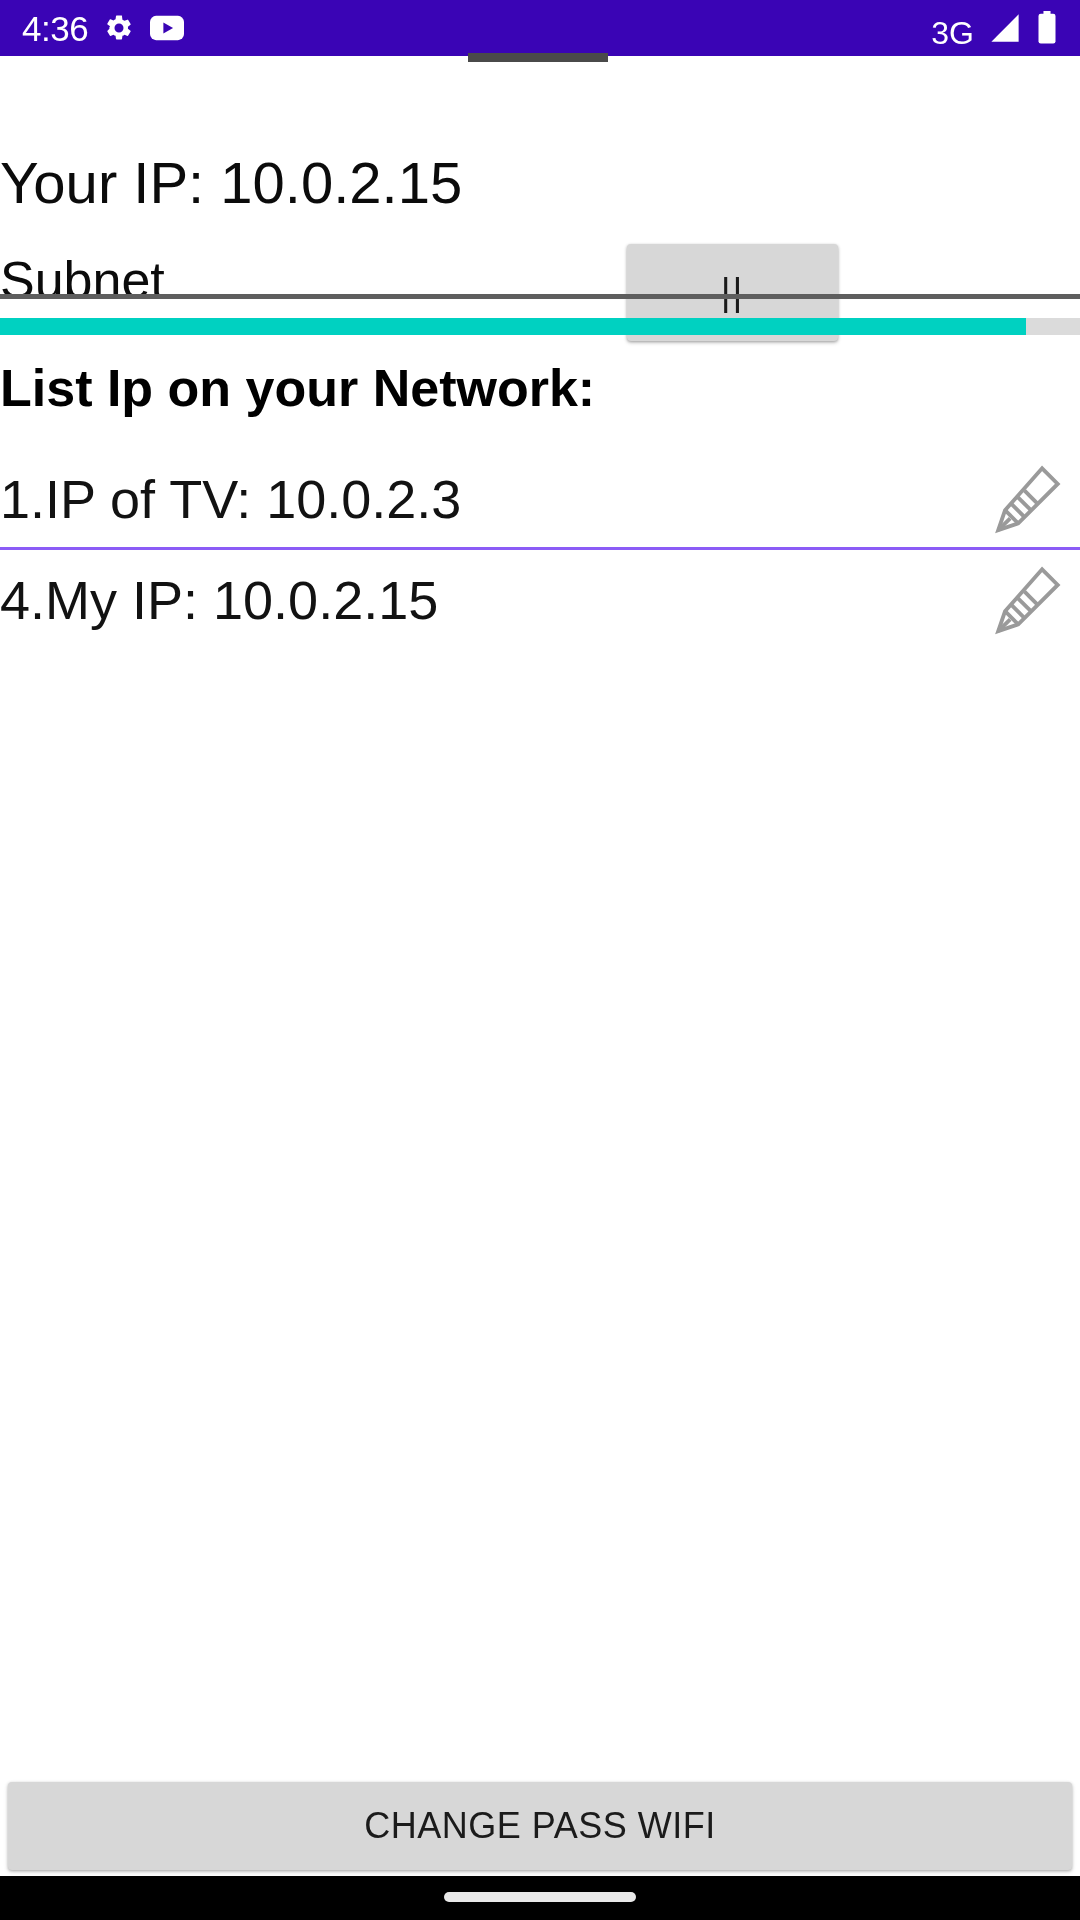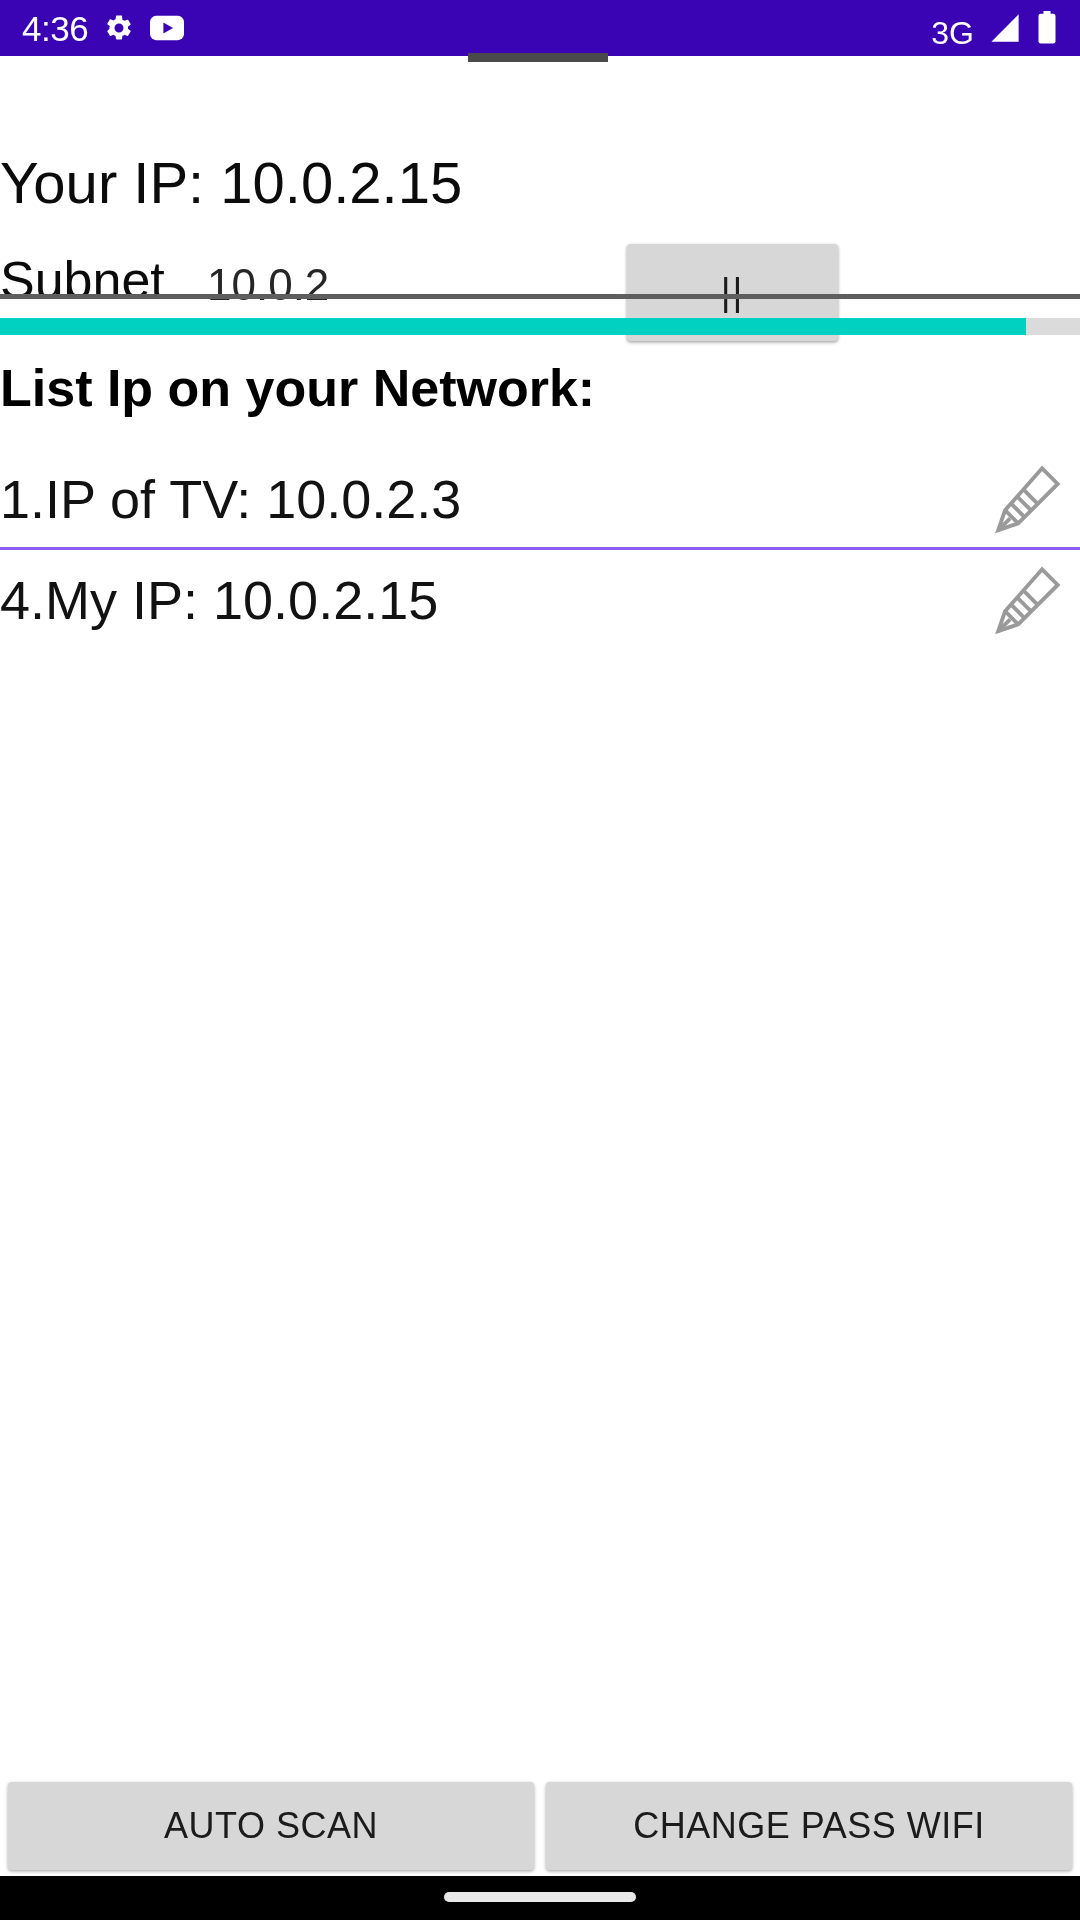--- a/index.html
+++ b/index.html
@@ -227,23 +227,20 @@
     </div>
   </div>
 
   <div class="toolbar-handle"></div>
 
   <div class="header">
     <div class="your-ip">Your IP: 10.0.2.15</div>
 
     <div class="subnet-row">
       <span class="subnet-label">Subnet</span>
-      <span class="subnet-field">
-        <input class="subnet-input" type="text" value="10.0.2" style="">
-      </span>
       <button class="pause-btn">||</button>
     </div>
   </div>
 
   <div class="header-divider"></div>
 
   <div class="progress-track">
     <div class="progress-fill" id="progress-fill" style="width: 95%;"></div>
   </div>
 
@@ -272,21 +269,20 @@
           <path d="M9.6 18 L15 23.4"></path>
           <path d="M12.3 15.3 L17.7 20.7"></path>
           <path d="M15 12.6 L20.4 18"></path>
           <path d="M4.2 28.8 L9.1 23.9"></path>
         </svg>
       </span>
     </div>
     </div>
 
   <div class="bottom-bar">
-    <button class="bbtn">AUTO SCAN</button>
     <button class="bbtn">CHANGE PASS WIFI</button>
   </div>
 
   <div class="navbar">
     <div class="nav-pill"></div>
   </div>
 
 </div>
 
 </body></html>

